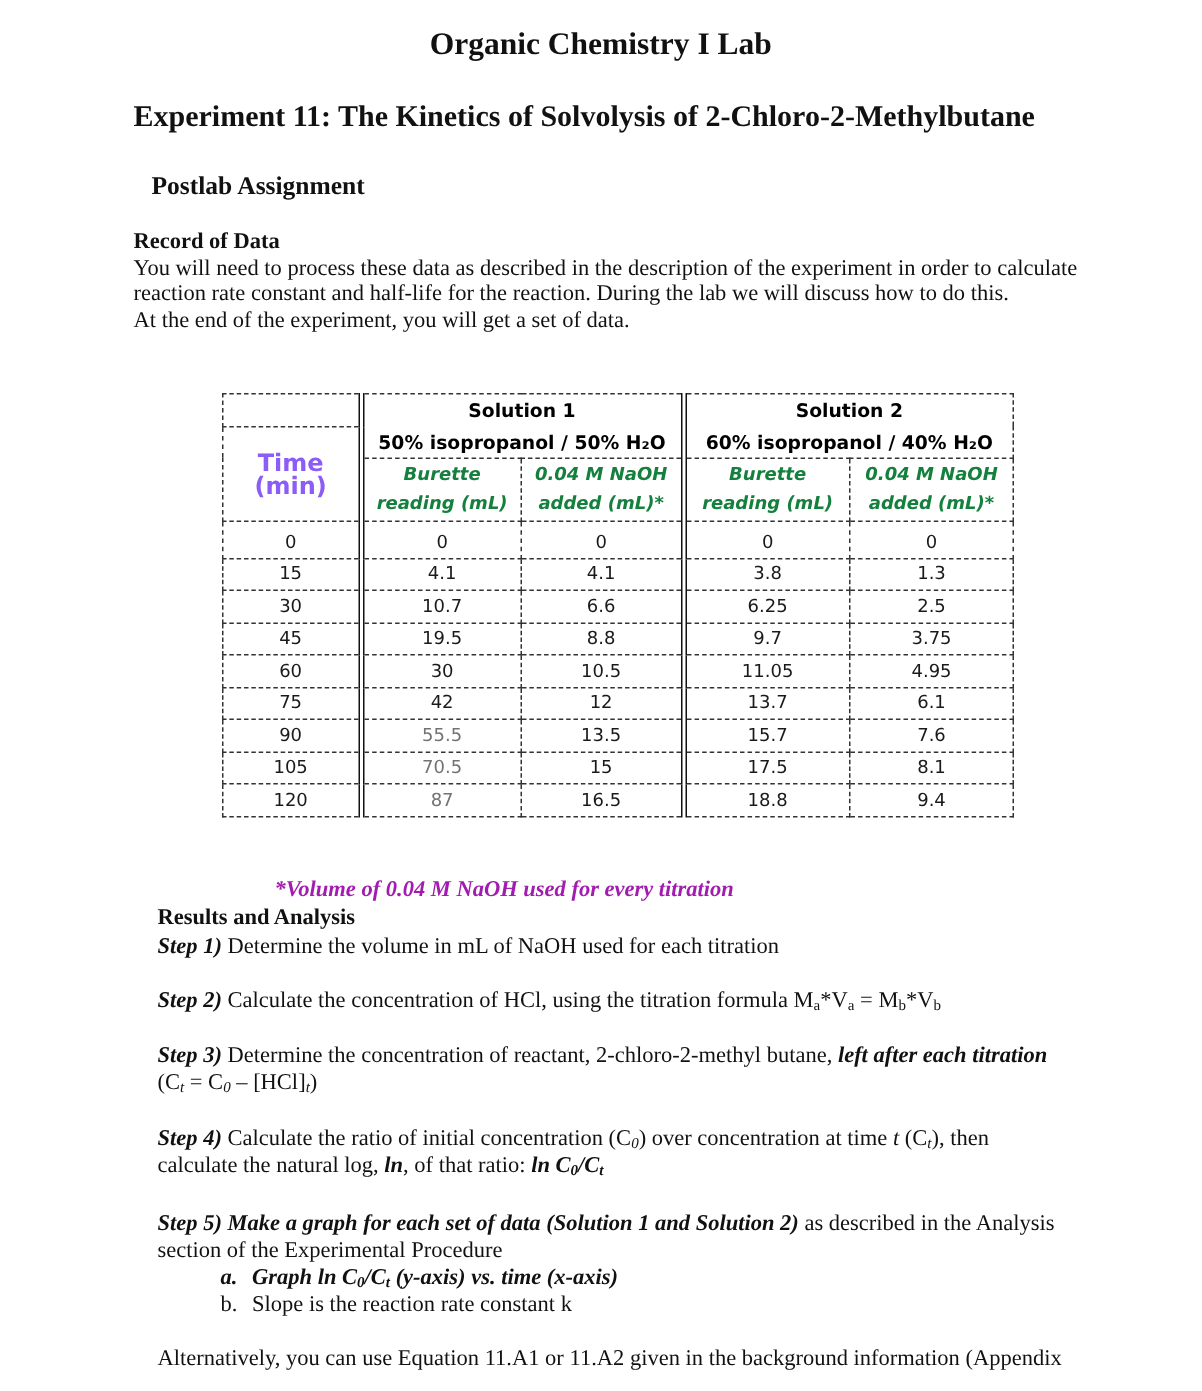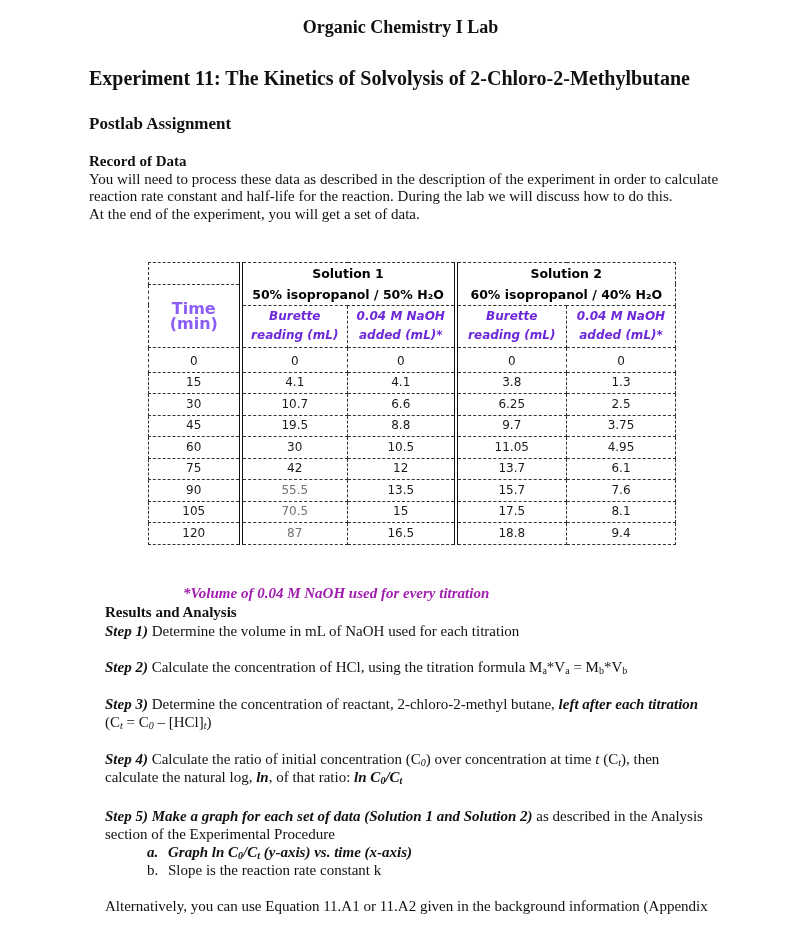--- a/index.html
+++ b/index.html
@@ -6,28 +6,28 @@
     html, body { width: 801px; height: 927px; background: #ffffff; overflow: hidden; }
     body {
       font-family: "Liberation Serif", serif;
       color: #111111;
       position: relative;
     }
     .page { position: absolute; left: 0; top: 0; width: 801px; height: 927px; }
 
     .title-main {
       position: absolute; top: 17px; left: 0; width: 801px;
-      text-align: center; font-weight: bold; font-size: 18px;
+      text-align: center; font-weight: bold; font-size: 21px;
     }
     .title-exp {
       position: absolute; top: 67px; left: 89px;
       font-weight: bold; font-size: 20px; white-space: nowrap;
     }
     .h-postlab {
-      position: absolute; top: 114px; left: 89px;
+      position: absolute; top: 114px; left: 101px;
       font-weight: bold; font-size: 17px;
     }
     .record-block {
       position: absolute; top: 153px; left: 89px; width: 650px;
       font-size: 15px; line-height: 17.5px;
     }
     .record-block .h { font-weight: bold; }
 
     
     .data-table {
@@ -41,21 +41,21 @@
       border: 1px dashed #333;
       text-align: center;
       padding: 0;
       font-weight: normal;
       height: 21.5px;
       line-height: 15px;
     }
     .data-table .dbl-left { border-left: 4px double #111; }
     .data-table .sol-head { font-weight: bold; font-size: 12.5px; color: #000000; }
     .data-table .col-head {
-      font-style: italic; font-weight: bold; color: #6d28d9;
+      font-style: italic; font-weight: bold; color: #15803d;
       font-size: 12px; line-height: 19px; height: 42px;
     }
     .data-table .time-head {
       font-weight: bold; color: #8b5cf6; font-size: 16px;
     }
     .data-table .blue-val { color: #737373; }
     .data-table tr.first-data td { padding-top: 4px; height: 25px; }
 
     .footnote {
       position: absolute; top: 585px; left: 183px;

